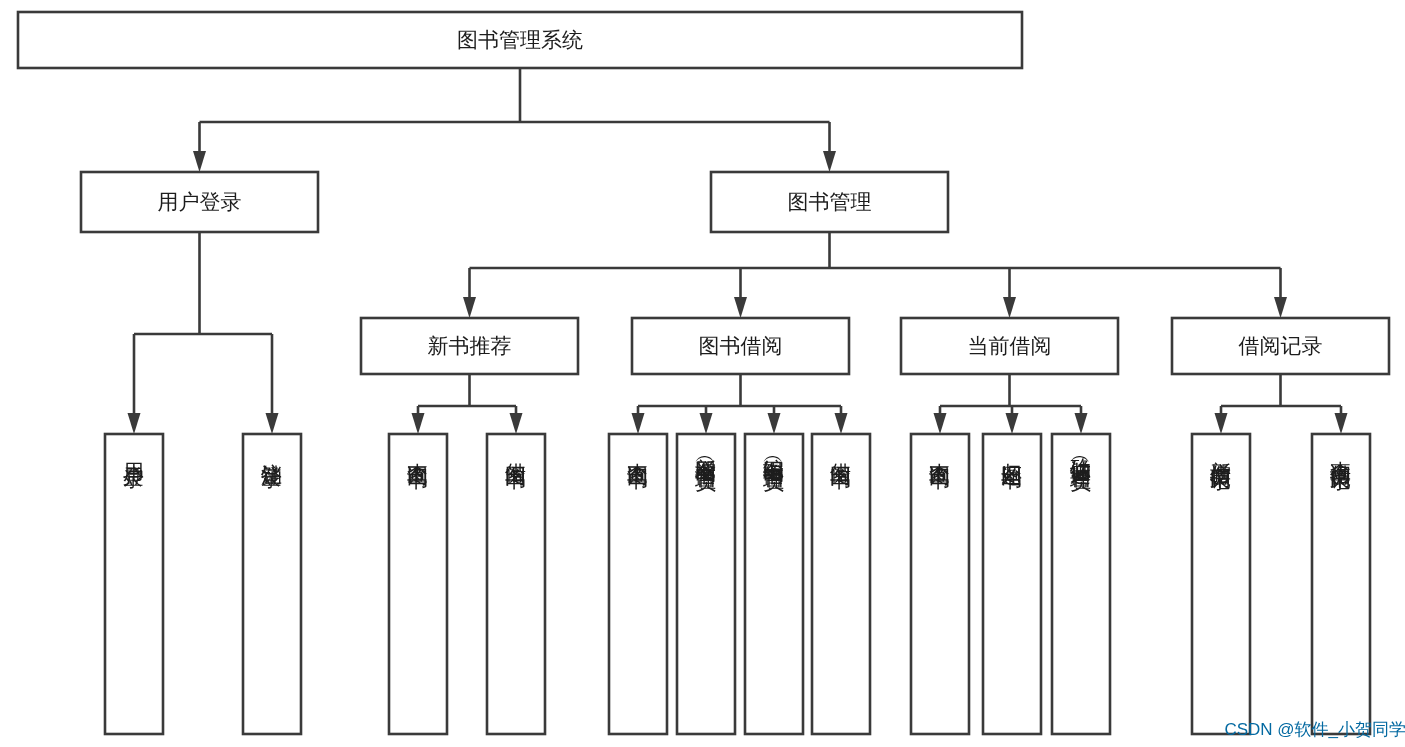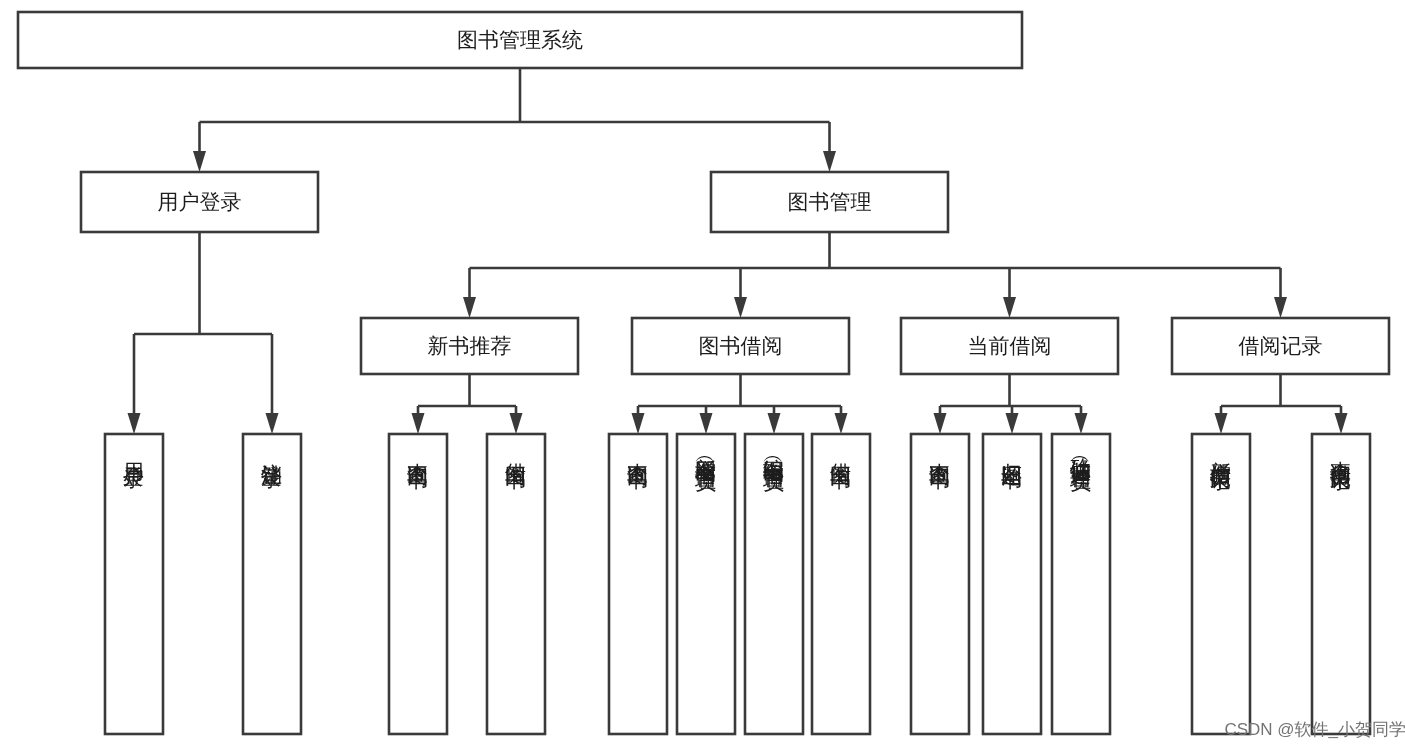--- a/index.html
+++ b/index.html
@@ -56,21 +56,21 @@
     text-anchor: middle;
     writing-mode: vertical-rl;
     letter-spacing: 2px;
   }
   .watermark-text {
     position: absolute;
     right: 8px;
     bottom: 6px;
     font-family: "Liberation Sans", sans-serif;
     font-size: 17px;
-    color: #737373;
+    color: #0369a1;
     white-space: nowrap;
     user-select: none;
   }
 </style>
 </head>
 <body>
 
 <div id="diagram-root">
   <svg id="diagram-svg" viewBox="0 0 1405 747">
     <g id="edge-layer">

